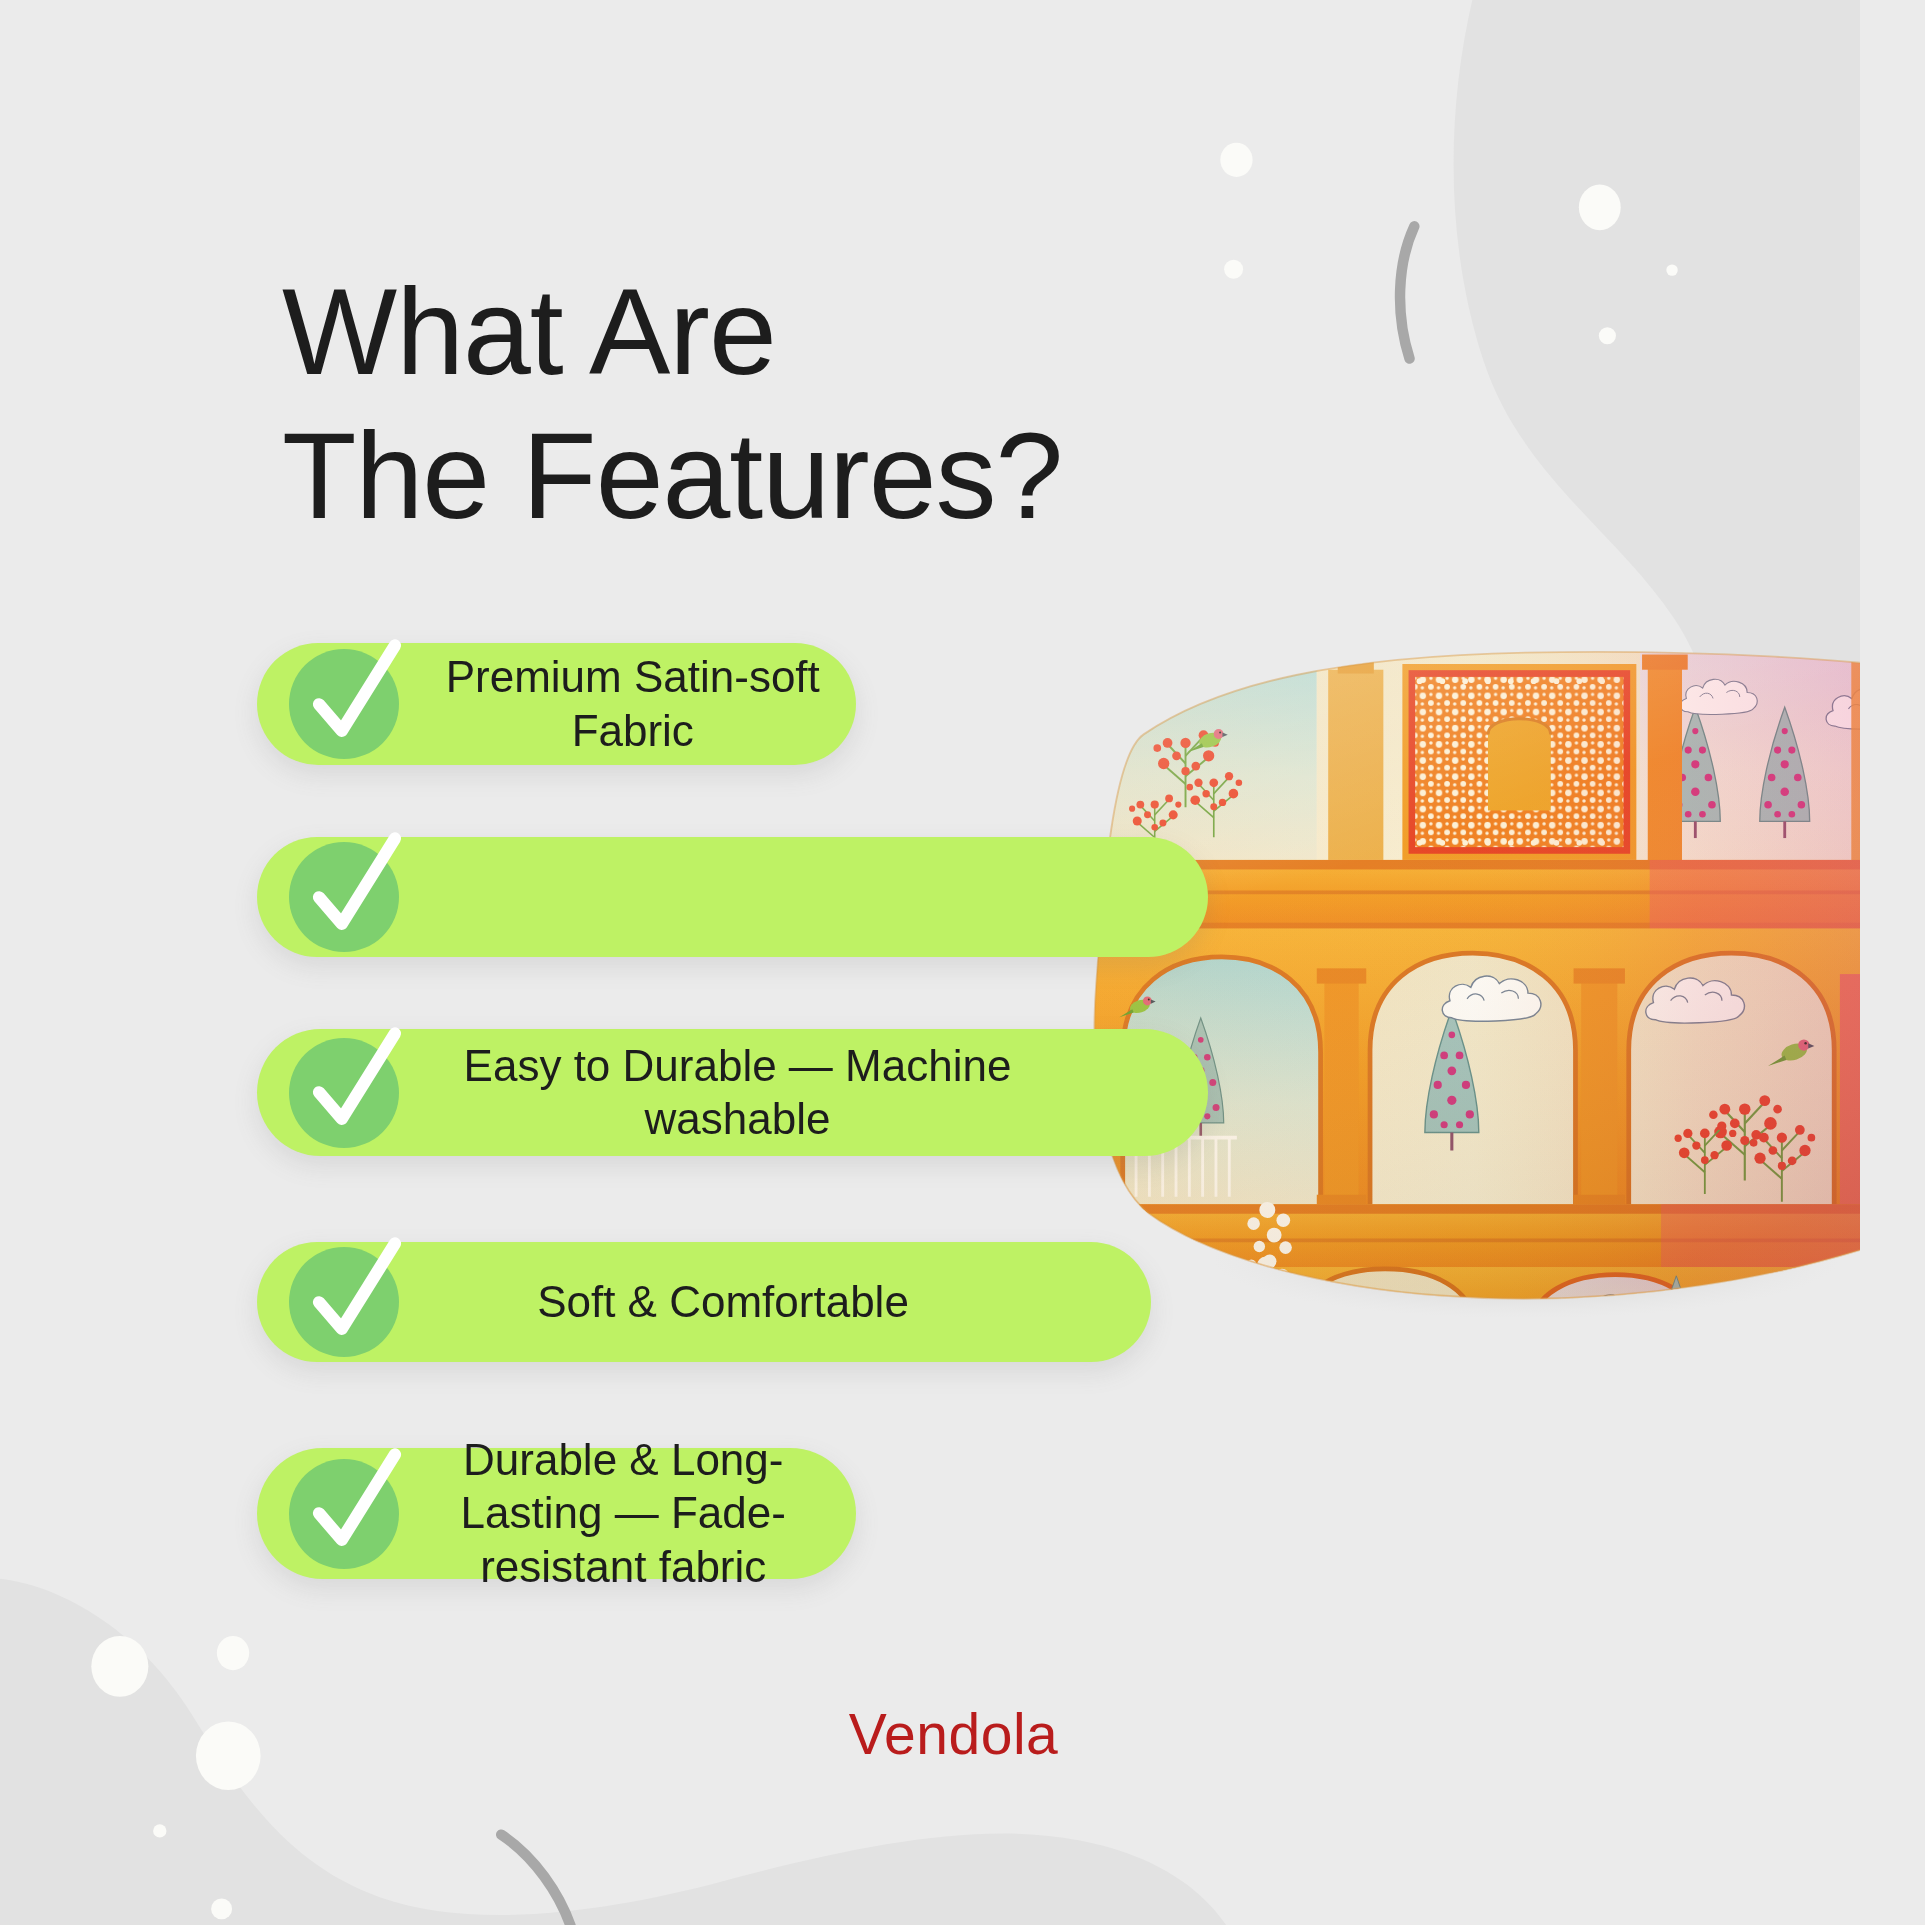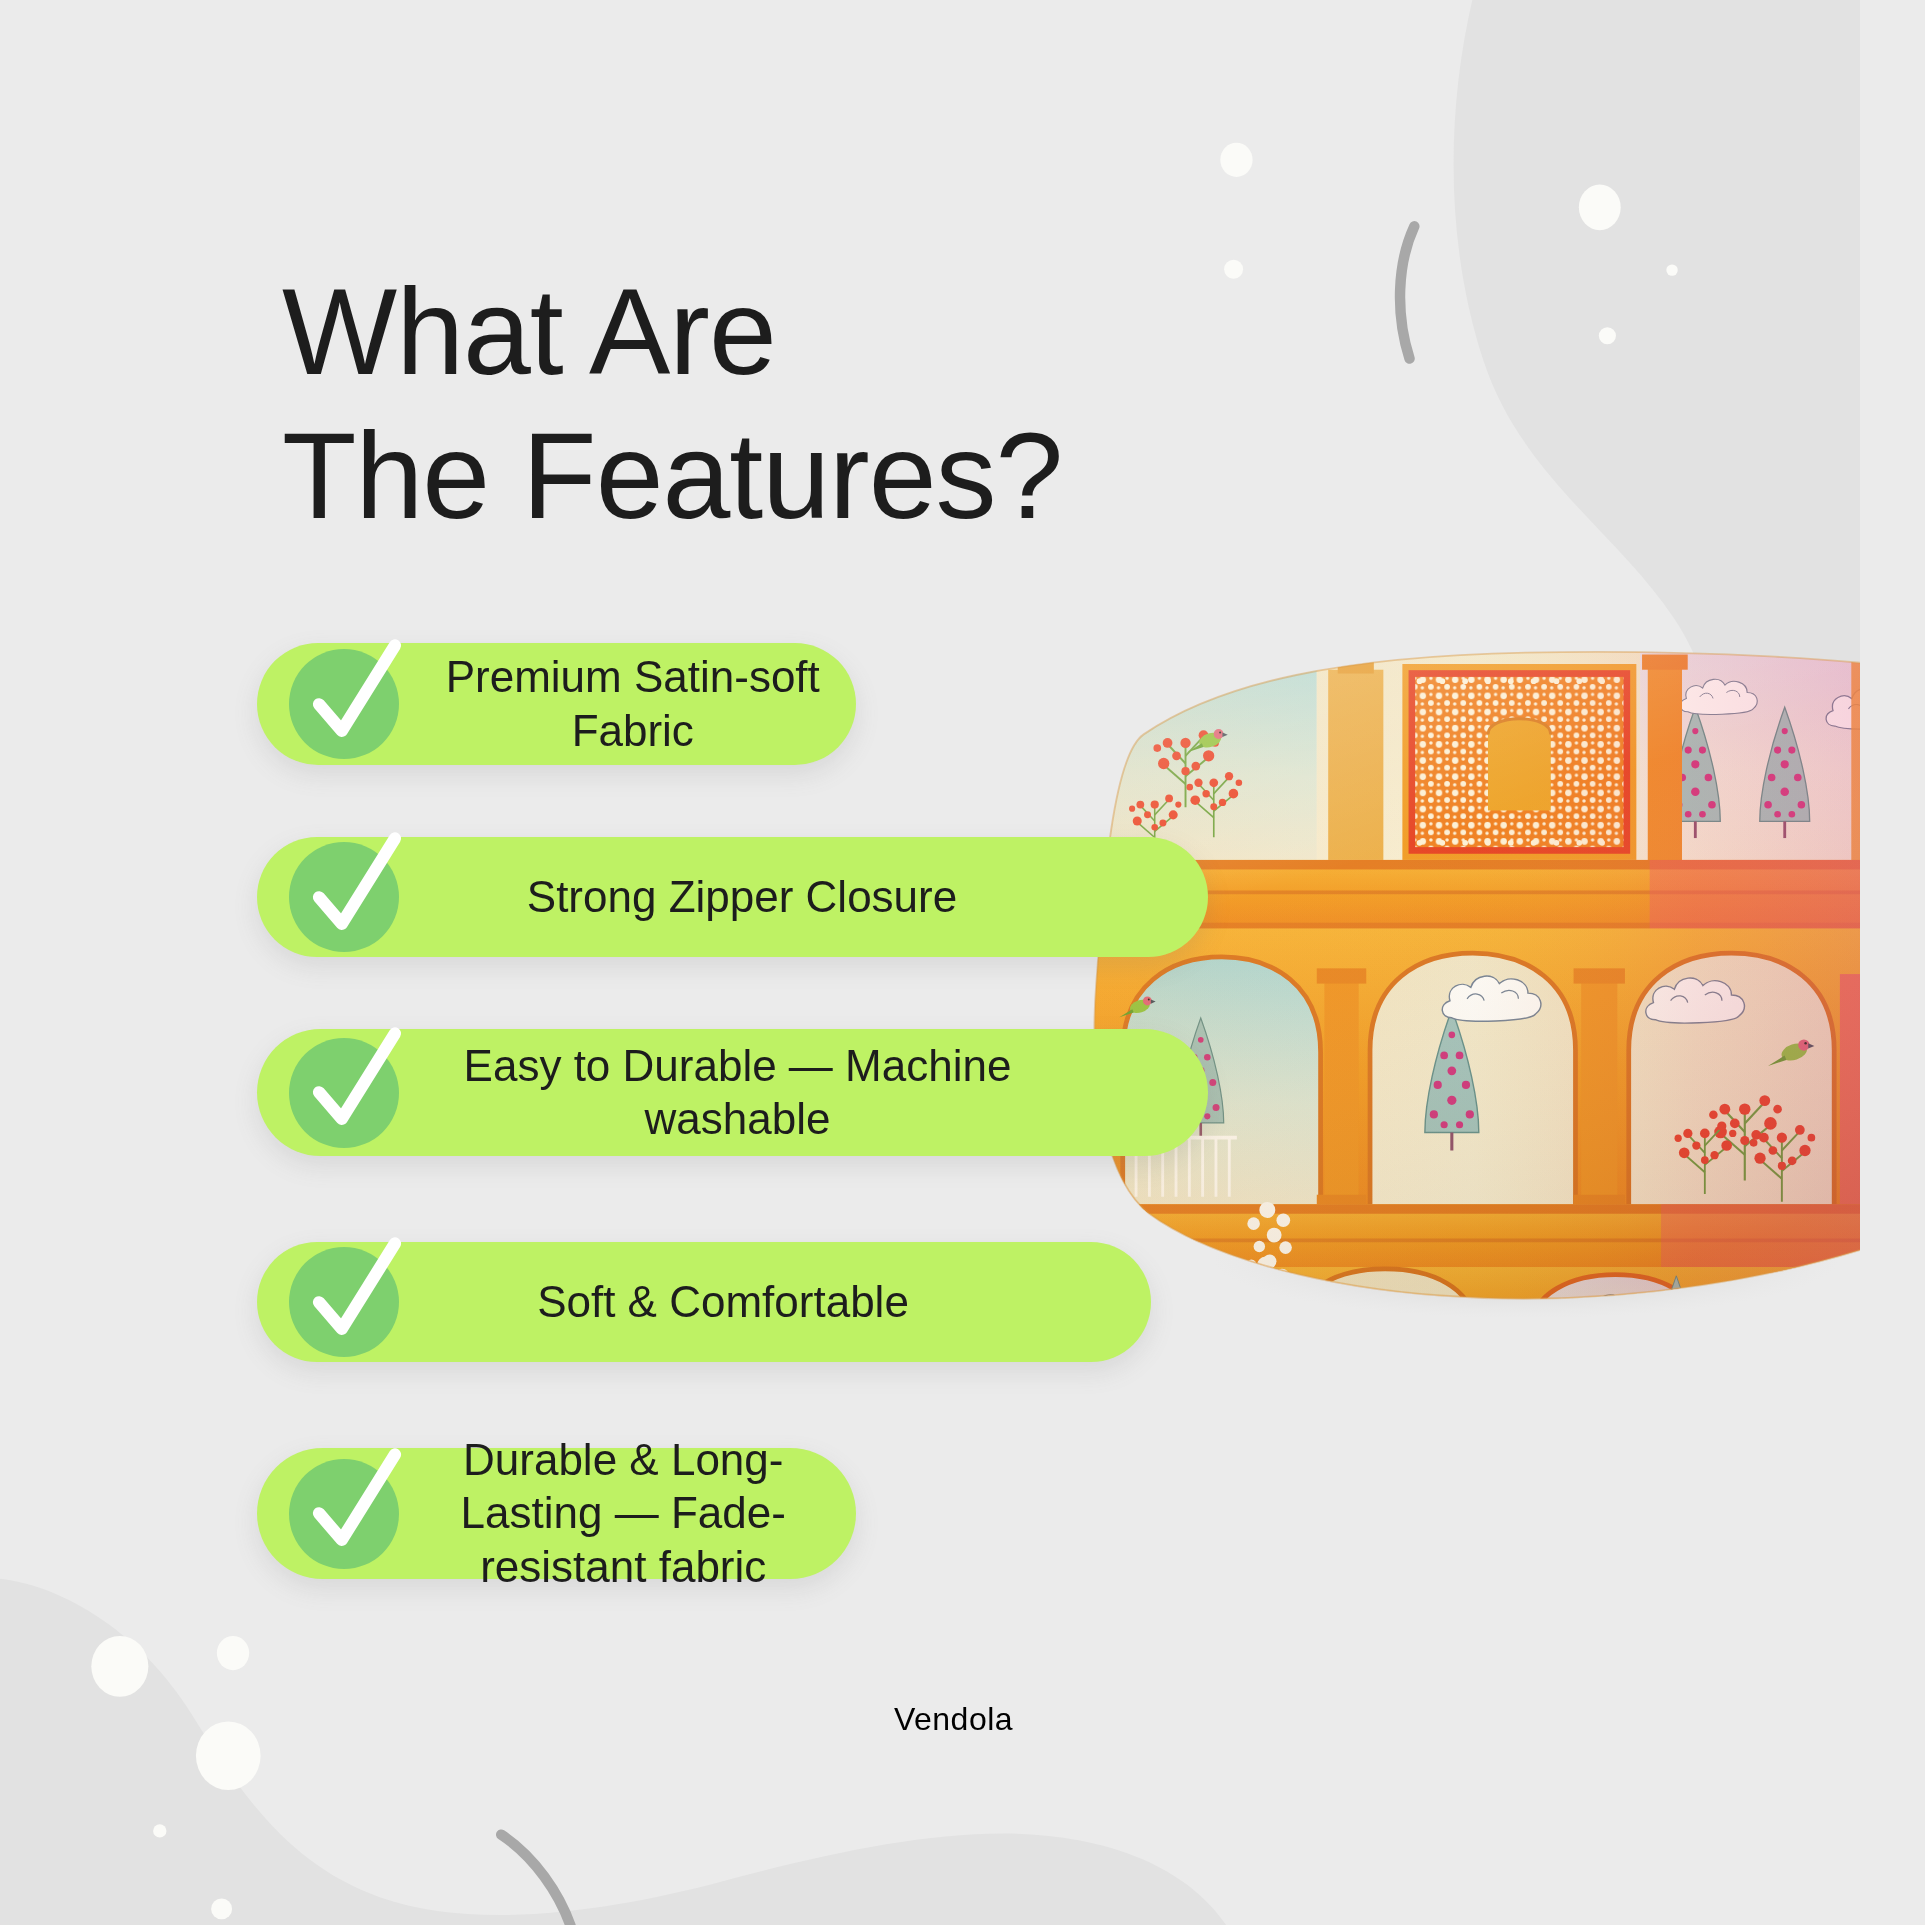--- a/index.html
+++ b/index.html
@@ -121,23 +121,23 @@
     height: 704px;
   }
 
   
   .brand {
     position: absolute;
     left: 0;
     top: 1701px;
     width: 1926px;
     text-align: center;
-    font-size: 32px;
+    font-size: 57px;
     font-weight: 400;
-    color: #000000;
+    color: #b91c1c;
     letter-spacing: 0.5px;
   }
   .brand-inner {
     display: inline-block;
     margin-left: -19px;
   }
 </style>
 </head>
 <body>
 
@@ -519,21 +519,20 @@
       </span>
       <span class="pill-text">Premium Satin-soft Fabric</span>
     </div>
 
     <div class="pill pill-2">
       <span class="check-badge">
         <svg viewBox="0 0 136 136" xmlns="http://www.w3.org/2000/svg">
           <path d="M 38 72 L 62 100 L 118 10" fill="none" stroke="#ffffff" stroke-width="13" stroke-linecap="round" stroke-linejoin="round"></path>
         </svg>
       </span>
-      <span class="pill-text">Strong Zipper Closure</span>
     </div>
 
     <div class="pill pill-3">
       <span class="check-badge">
         <svg viewBox="0 0 136 136" xmlns="http://www.w3.org/2000/svg">
           <path d="M 38 72 L 62 100 L 118 10" fill="none" stroke="#ffffff" stroke-width="13" stroke-linecap="round" stroke-linejoin="round"></path>
         </svg>
       </span>
       <span class="pill-text">Easy to Durable — Machine washable</span>
     </div>

